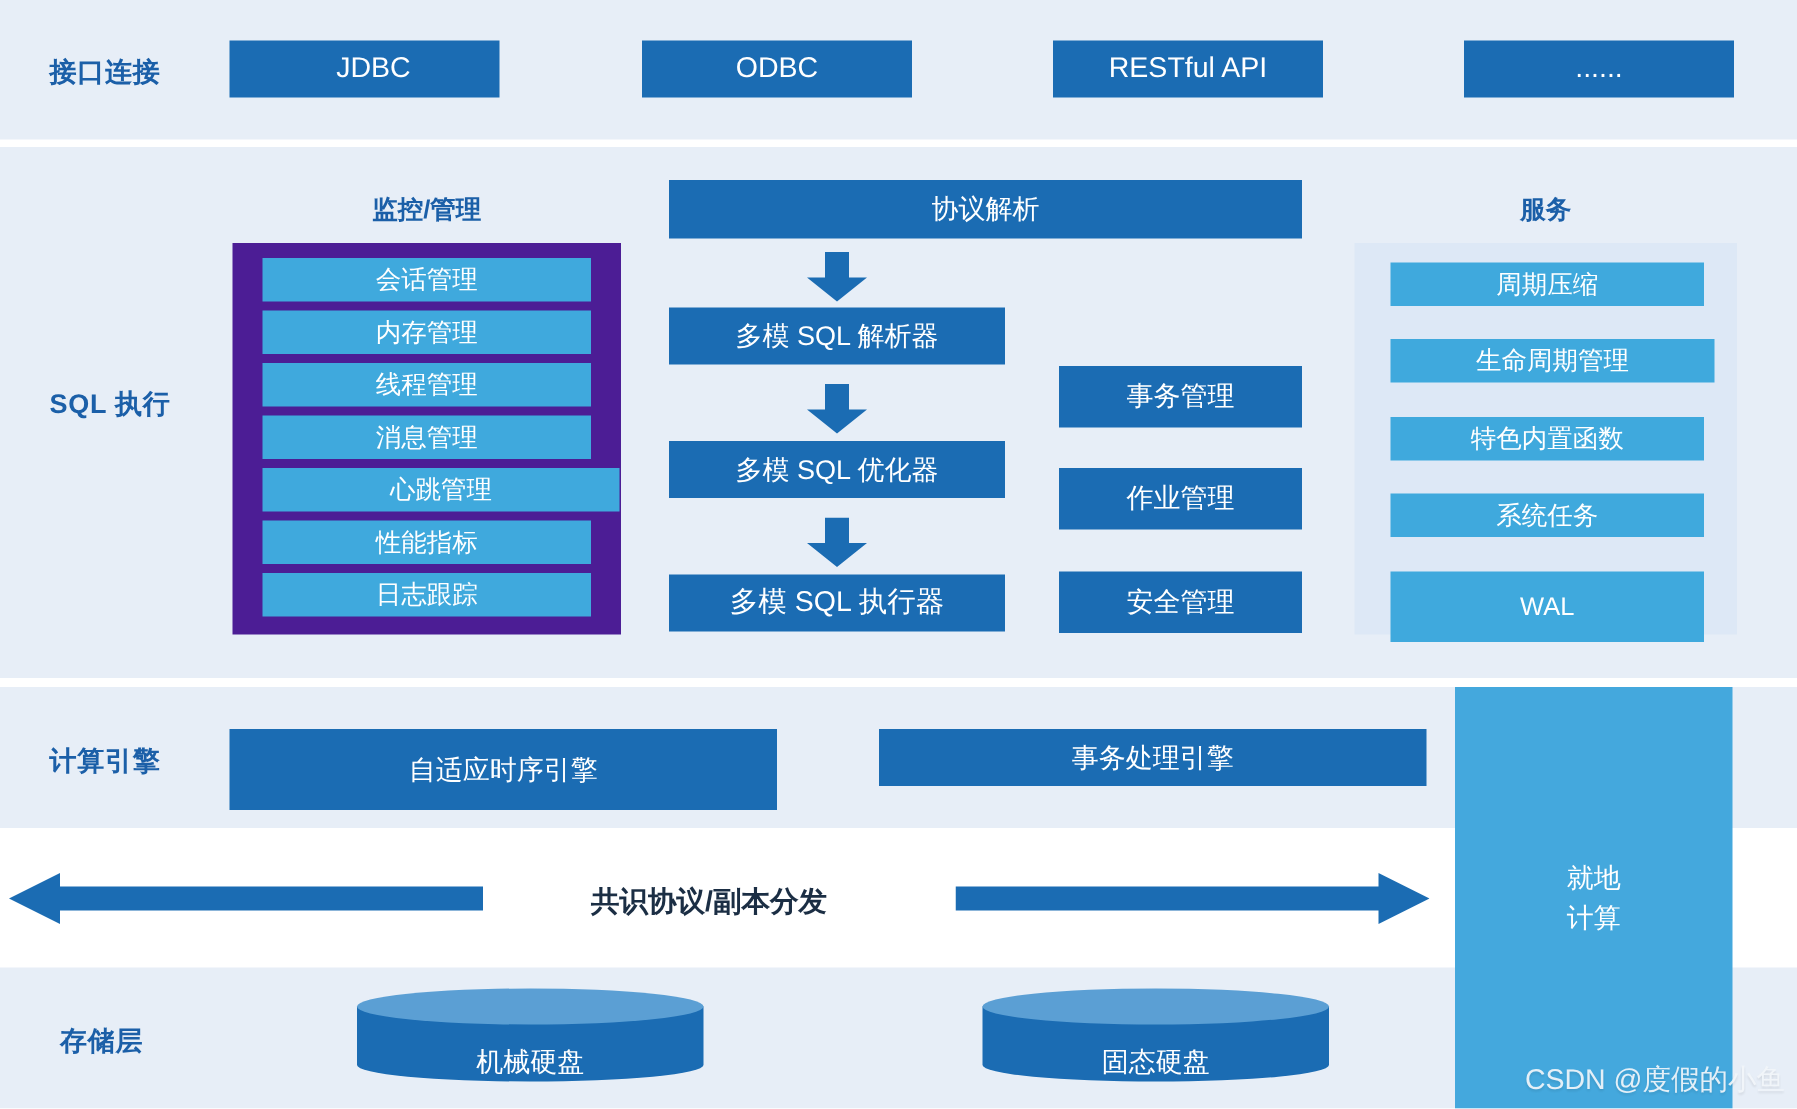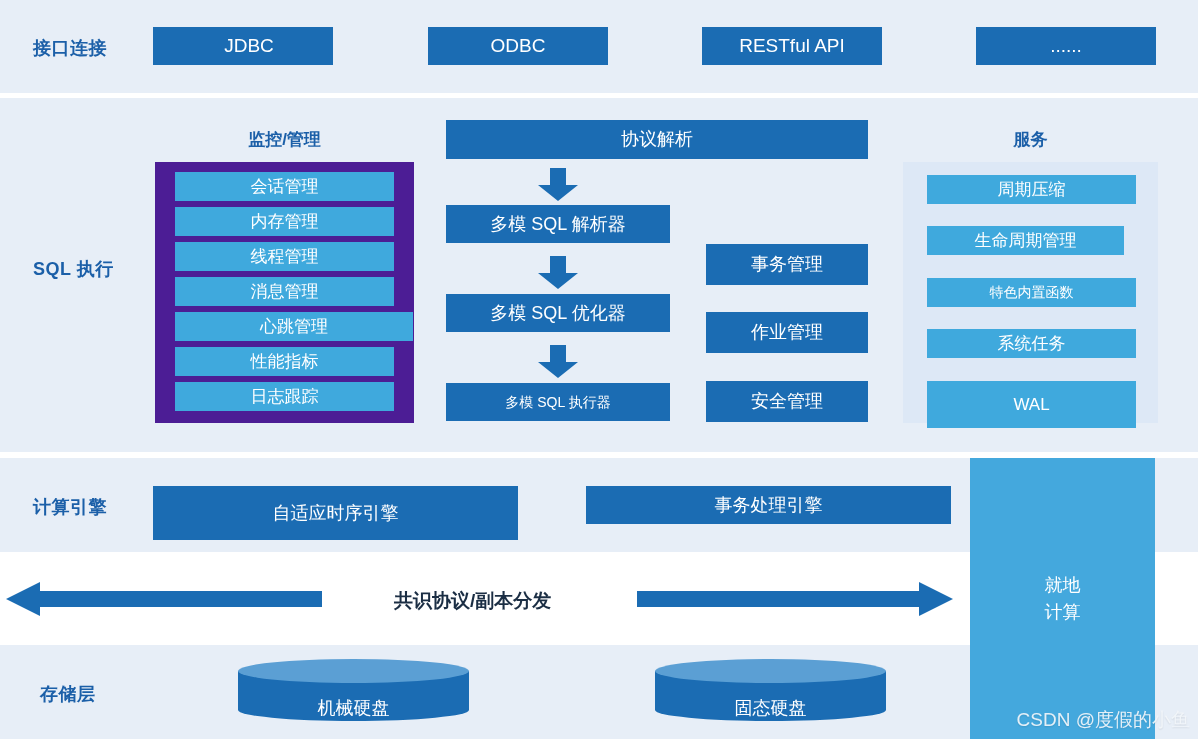--- a/index.html
+++ b/index.html
@@ -127,31 +127,31 @@
       <polygon points="14,0 30,0 30,17 42,17 22,33 2,17 14,17" fill="#1b6cb3"></polygon>
     </svg>
   </div>
   <div class="box box-dark" style="left:446px;top:294px;width:224px;height:38px;font-size:18px;">多模 SQL 优化器</div>
 
   <div class="arrow-down" style="left:536px;top:345px;">
     <svg viewBox="0 0 44 34" width="44" height="34">
       <polygon points="14,0 30,0 30,17 42,17 22,33 2,17 14,17" fill="#1b6cb3"></polygon>
     </svg>
   </div>
-  <div class="box box-dark" style="left:446px;top:383px;width:224px;height:38px;font-size:14px;">多模 SQL 执行器</div>
+  <div class="box box-dark" style="left:446px;top:383px;width:224px;height:38px;font-size:19px;">多模 SQL 执行器</div>
 
   <div class="box box-dark" style="left:706px;top:244px;width:162px;height:41px;font-size:18px;">事务管理</div>
   <div class="box box-dark" style="left:706px;top:312px;width:162px;height:41px;font-size:18px;">作业管理</div>
   <div class="box box-dark" style="left:706px;top:381px;width:162px;height:41px;font-size:18px;">安全管理</div>
 
   <div class="panel-title" style="left:903px;top:128px;width:255px;font-size:17px;">服务</div>
   <div class="panel" id="panel-service" style="left:903px;top:162px;width:255px;height:261px;">
     <div class="box box-light" style="left:24px;top:13px;width:209px;height:29px;font-size:17px;">周期压缩</div>
-    <div class="box box-light" style="left:24px;top:64px;width:197px;height:29px;font-size:17px;">生命周期管理</div>
-    <div class="box box-light" style="left:24px;top:116px;width:209px;height:29px;font-size:14px;">特色内置函数</div>
+    <div class="box box-light" style="left:24px;top:64px;width:216px;height:29px;font-size:17px;">生命周期管理</div>
+    <div class="box box-light" style="left:24px;top:116px;width:209px;height:29px;font-size:17px;">特色内置函数</div>
     <div class="box box-light" style="left:24px;top:167px;width:209px;height:29px;font-size:17px;">系统任务</div>
     <div class="box box-light" style="left:24px;top:219px;width:209px;height:47px;font-size:17px;">WAL</div>
   </div>
 
   <div class="row-label" id="lbl-compute" style="left:33px;top:495px;font-size:18px;">计算引擎</div>
 
   <div class="box box-dark" style="left:153px;top:486px;width:365px;height:54px;font-size:18px;">自适应时序引擎</div>
   <div class="box box-dark" style="left:586px;top:486px;width:365px;height:38px;font-size:18px;">事务处理引擎</div>
 
   <div class="consensus-arrow" style="left:6px;top:582px;width:316px;">

